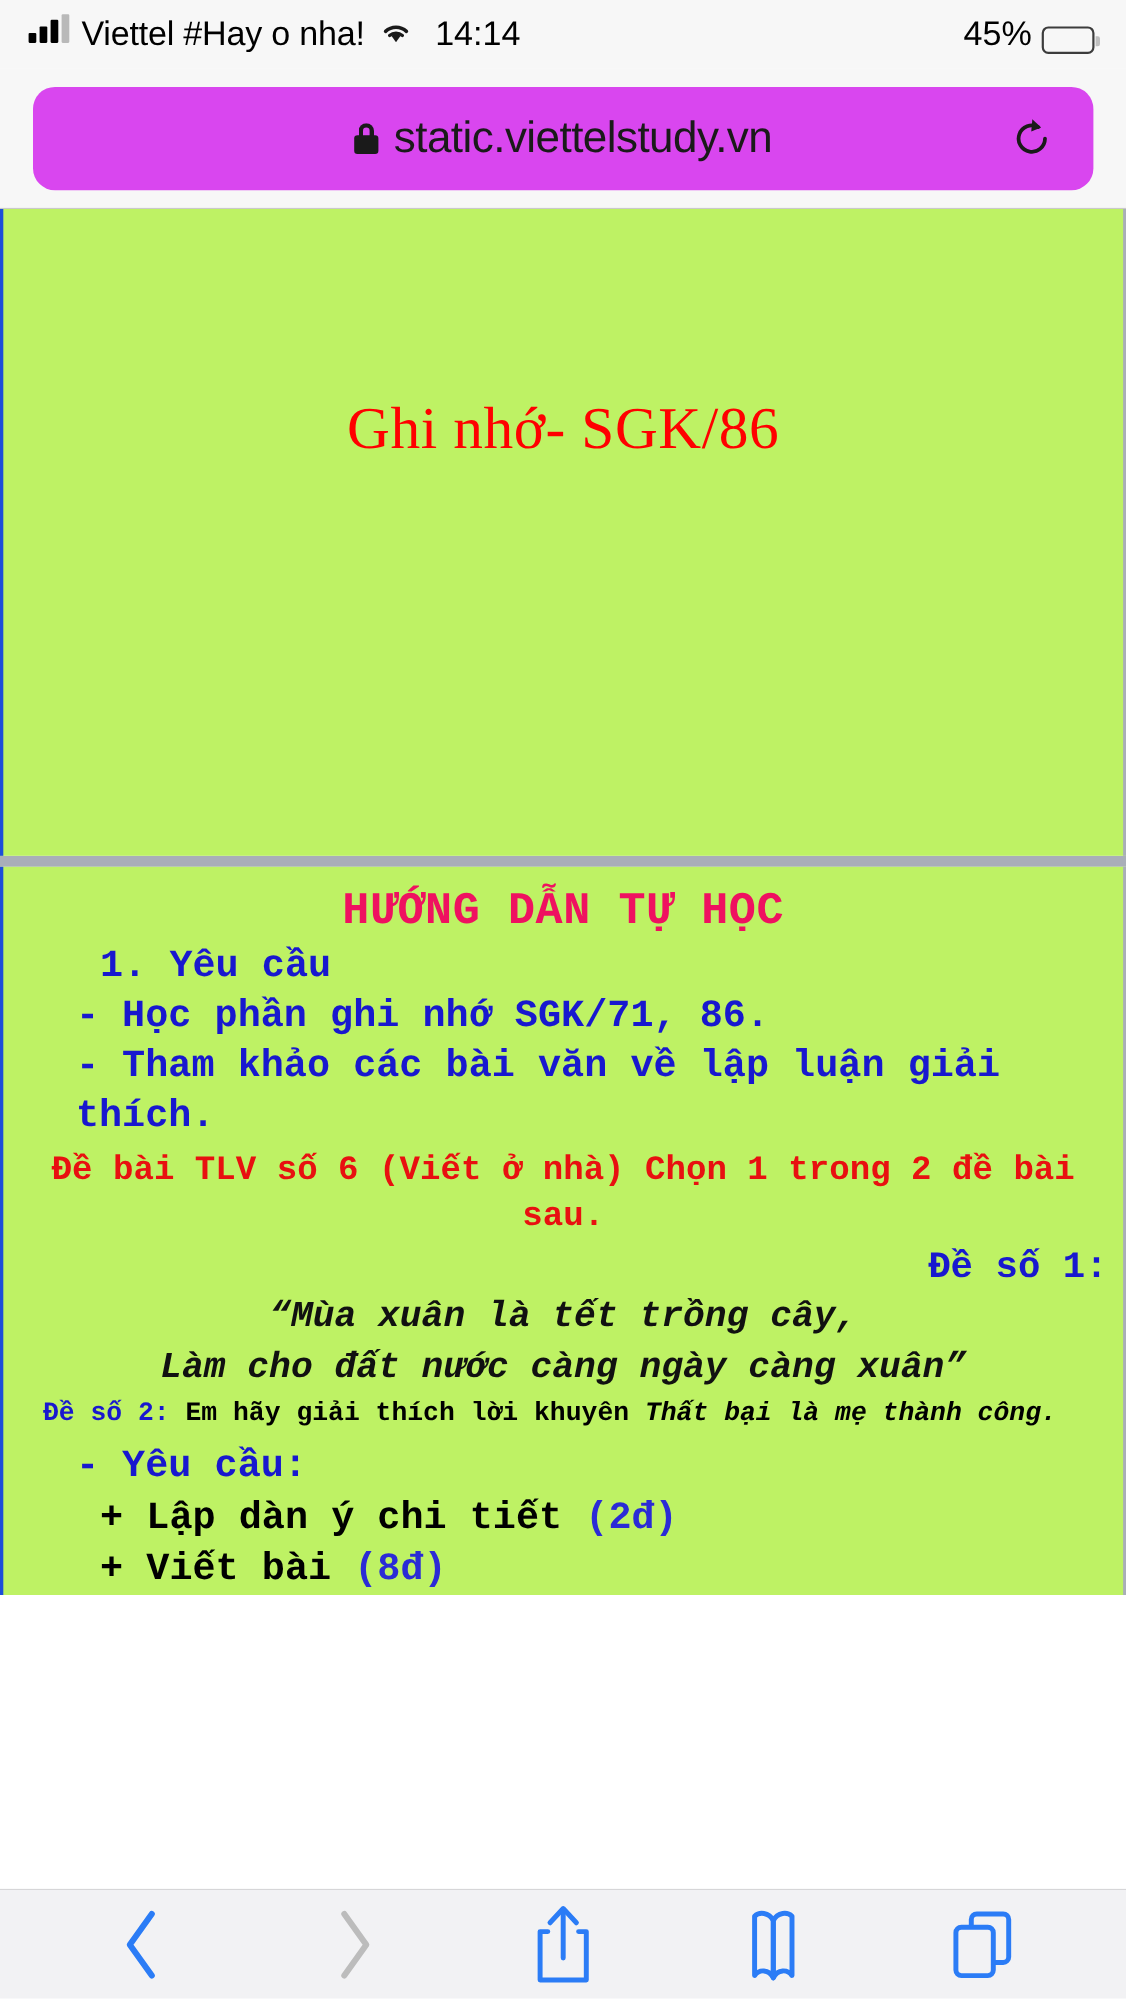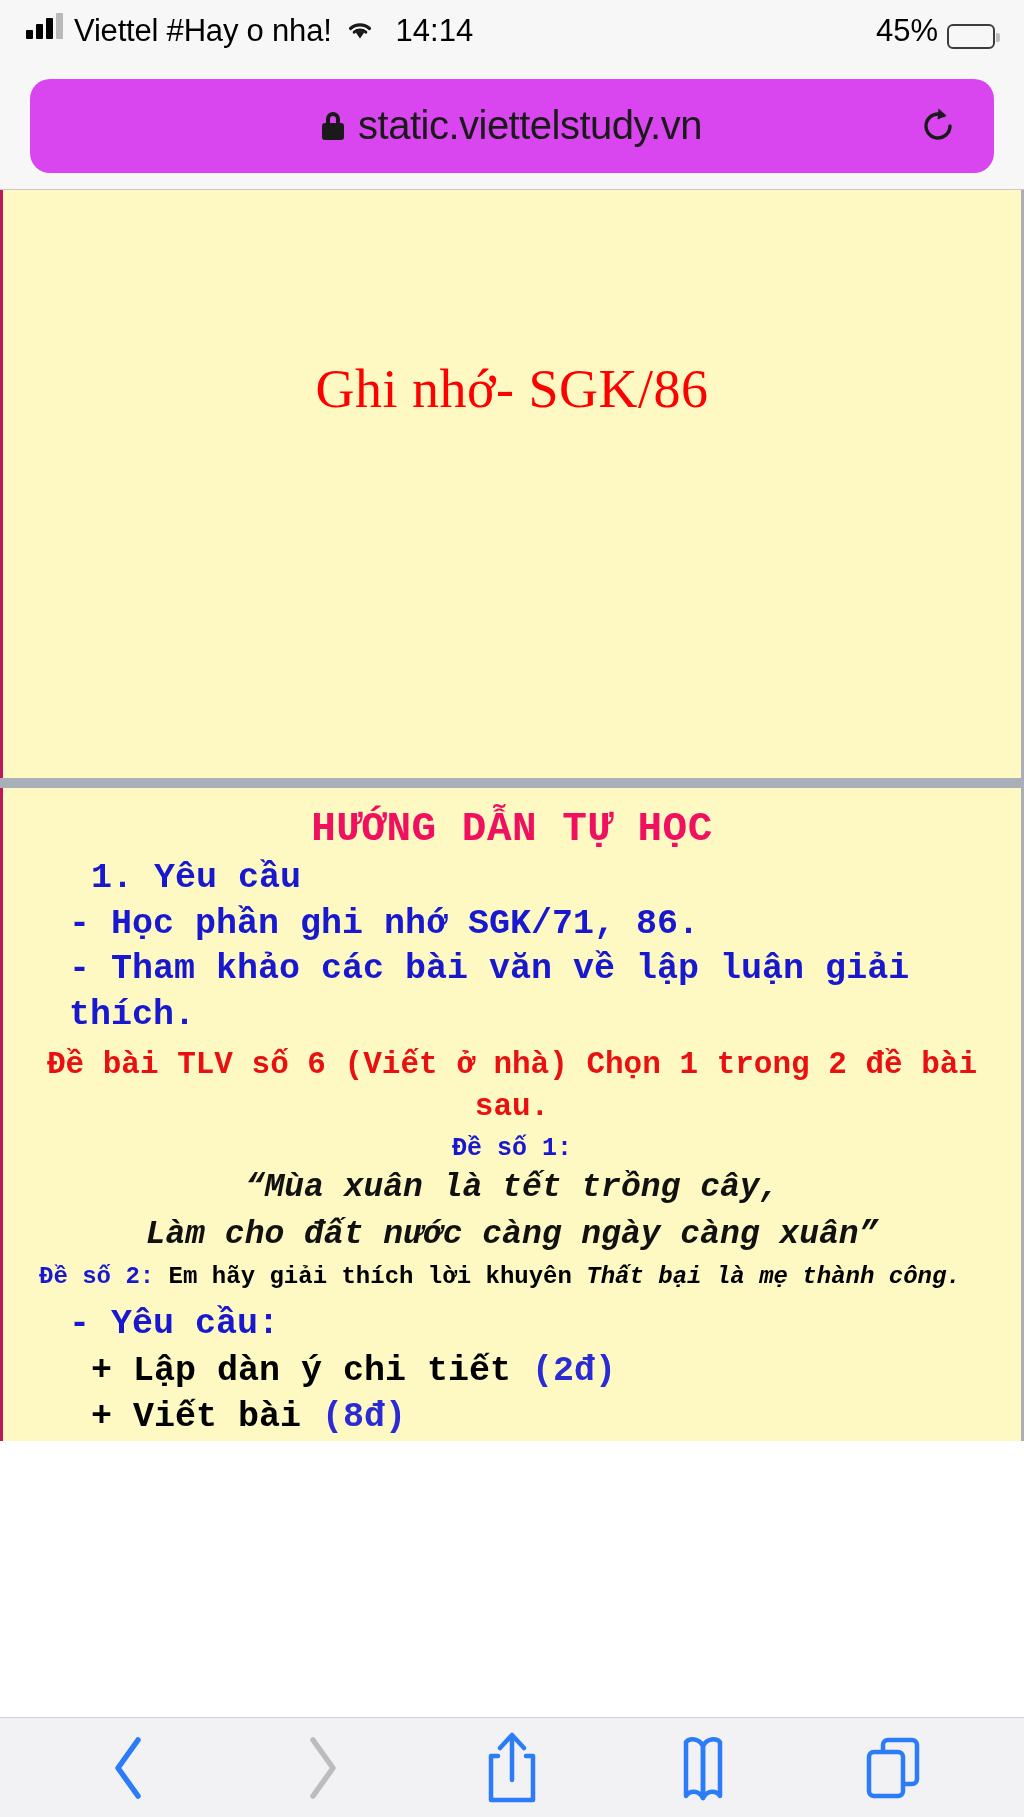--- a/index.html
+++ b/index.html
@@ -80,22 +80,22 @@
 
   
   .page{
     position:relative;
     height:1527px;
     background:#ffffff;
     overflow:hidden;
   }
   .slide{
     position:relative;
-    background:#fef9c3;
-    border-left:3px solid #be185d;
+    background:#bef264;
+    border-left:3px solid #1d4ed8;
     border-right:3px solid #a9aeb8;
   }
   .slide-gap{
     height:10px;
     background:#a9aeb8;
   }
   .slide-one{ height:588px; }
 
   .slide-title-red{
     text-align:center;
@@ -127,21 +127,21 @@
   .line{ font-size:35px; line-height:1.30; }
   .ind-1{ padding-left:74px; }
   .ind-2{ padding-left:52px; }
   .ind-3{ padding-left:62px; }
 
   .red-center{
     text-align:center; color:#e81010; font-size:31px; line-height:1.35;
     padding-top:6px;
   }
   .de-so{
-    text-align:center; color:#1818cf; font-size:25px; padding-top:6px;
+    text-align:right; color:#1818cf; font-size:34px; padding-top:6px;
   }
   .poem{
     text-align:center;
     font-style:italic;
     font-size:33px;
     line-height:1.30;
     color:#111;
     padding-top:4px;
   }
   .para{

